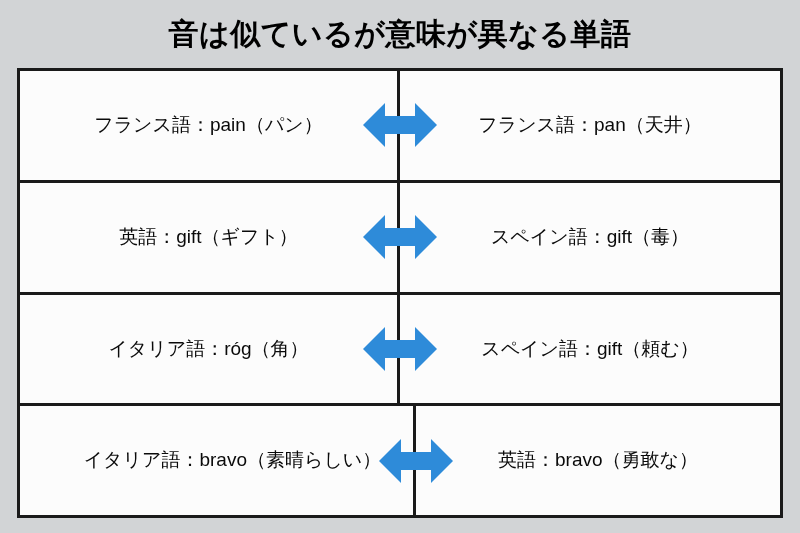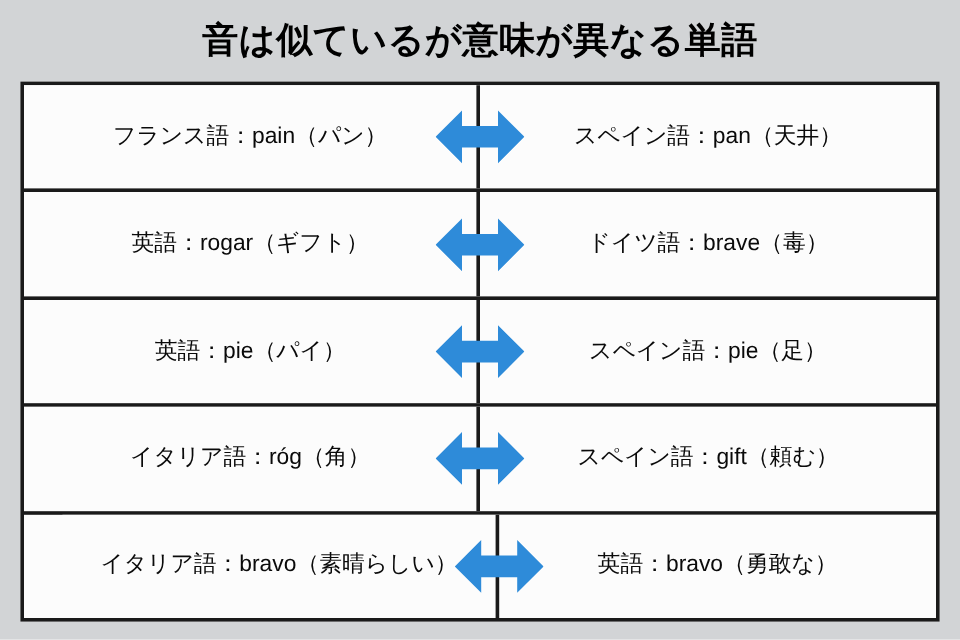--- a/index.html
+++ b/index.html
@@ -93,47 +93,38 @@
 <body>
 
 <div class="page">
 
   <div class="title">音は似ているが意味が異なる単語</div>
 
   <div class="table">
 
     <div class="row">
       <div class="cell cell-left">フランス語：pain（パン）</div>
-      <div class="cell cell-right">スペイン語：pan（天井）</div>
+      <div class="cell cell-right">フランス語：pan（天井）</div>
       <div class="arrow-wrap">
         <svg viewBox="0 0 74 50" xmlns="http://www.w3.org/2000/svg" aria-hidden="true">
           <path d="M0 25 L22 3 L22 16 L52 16 L52 3 L74 25 L52 47 L52 34 L22 34 L22 47 Z" fill="#2e8bd9"></path>
         </svg>
       </div>
     </div>
 
     <div class="row">
-      <div class="cell cell-left">英語：rogar（ギフト）</div>
-      <div class="cell cell-right">ドイツ語：brave（毒）</div>
+      <div class="cell cell-left">英語：gift（ギフト）</div>
+      <div class="cell cell-right">スペイン語：gift（毒）</div>
       <div class="arrow-wrap">
         <svg viewBox="0 0 74 50" xmlns="http://www.w3.org/2000/svg" aria-hidden="true">
           <path d="M0 25 L22 3 L22 16 L52 16 L52 3 L74 25 L52 47 L52 34 L22 34 L22 47 Z" fill="#2e8bd9"></path>
         </svg>
       </div>
     </div>
 
-    <div class="row">
-      <div class="cell cell-left">英語：pie（パイ）</div>
-      <div class="cell cell-right">スペイン語：pie（足）</div>
-      <div class="arrow-wrap">
-        <svg viewBox="0 0 74 50" xmlns="http://www.w3.org/2000/svg" aria-hidden="true">
-          <path d="M0 25 L22 3 L22 16 L52 16 L52 3 L74 25 L52 47 L52 34 L22 34 L22 47 Z" fill="#2e8bd9"></path>
-        </svg>
-      </div>
-    </div>
 
     <div class="row">
       <div class="cell cell-left">イタリア語：róg（角）</div>
       <div class="cell cell-right">スペイン語：gift（頼む）</div>
       <div class="arrow-wrap">
         <svg viewBox="0 0 74 50" xmlns="http://www.w3.org/2000/svg" aria-hidden="true">
           <path d="M0 25 L22 3 L22 16 L52 16 L52 3 L74 25 L52 47 L52 34 L22 34 L22 47 Z" fill="#2e8bd9"></path>
         </svg>
       </div>
     </div>

